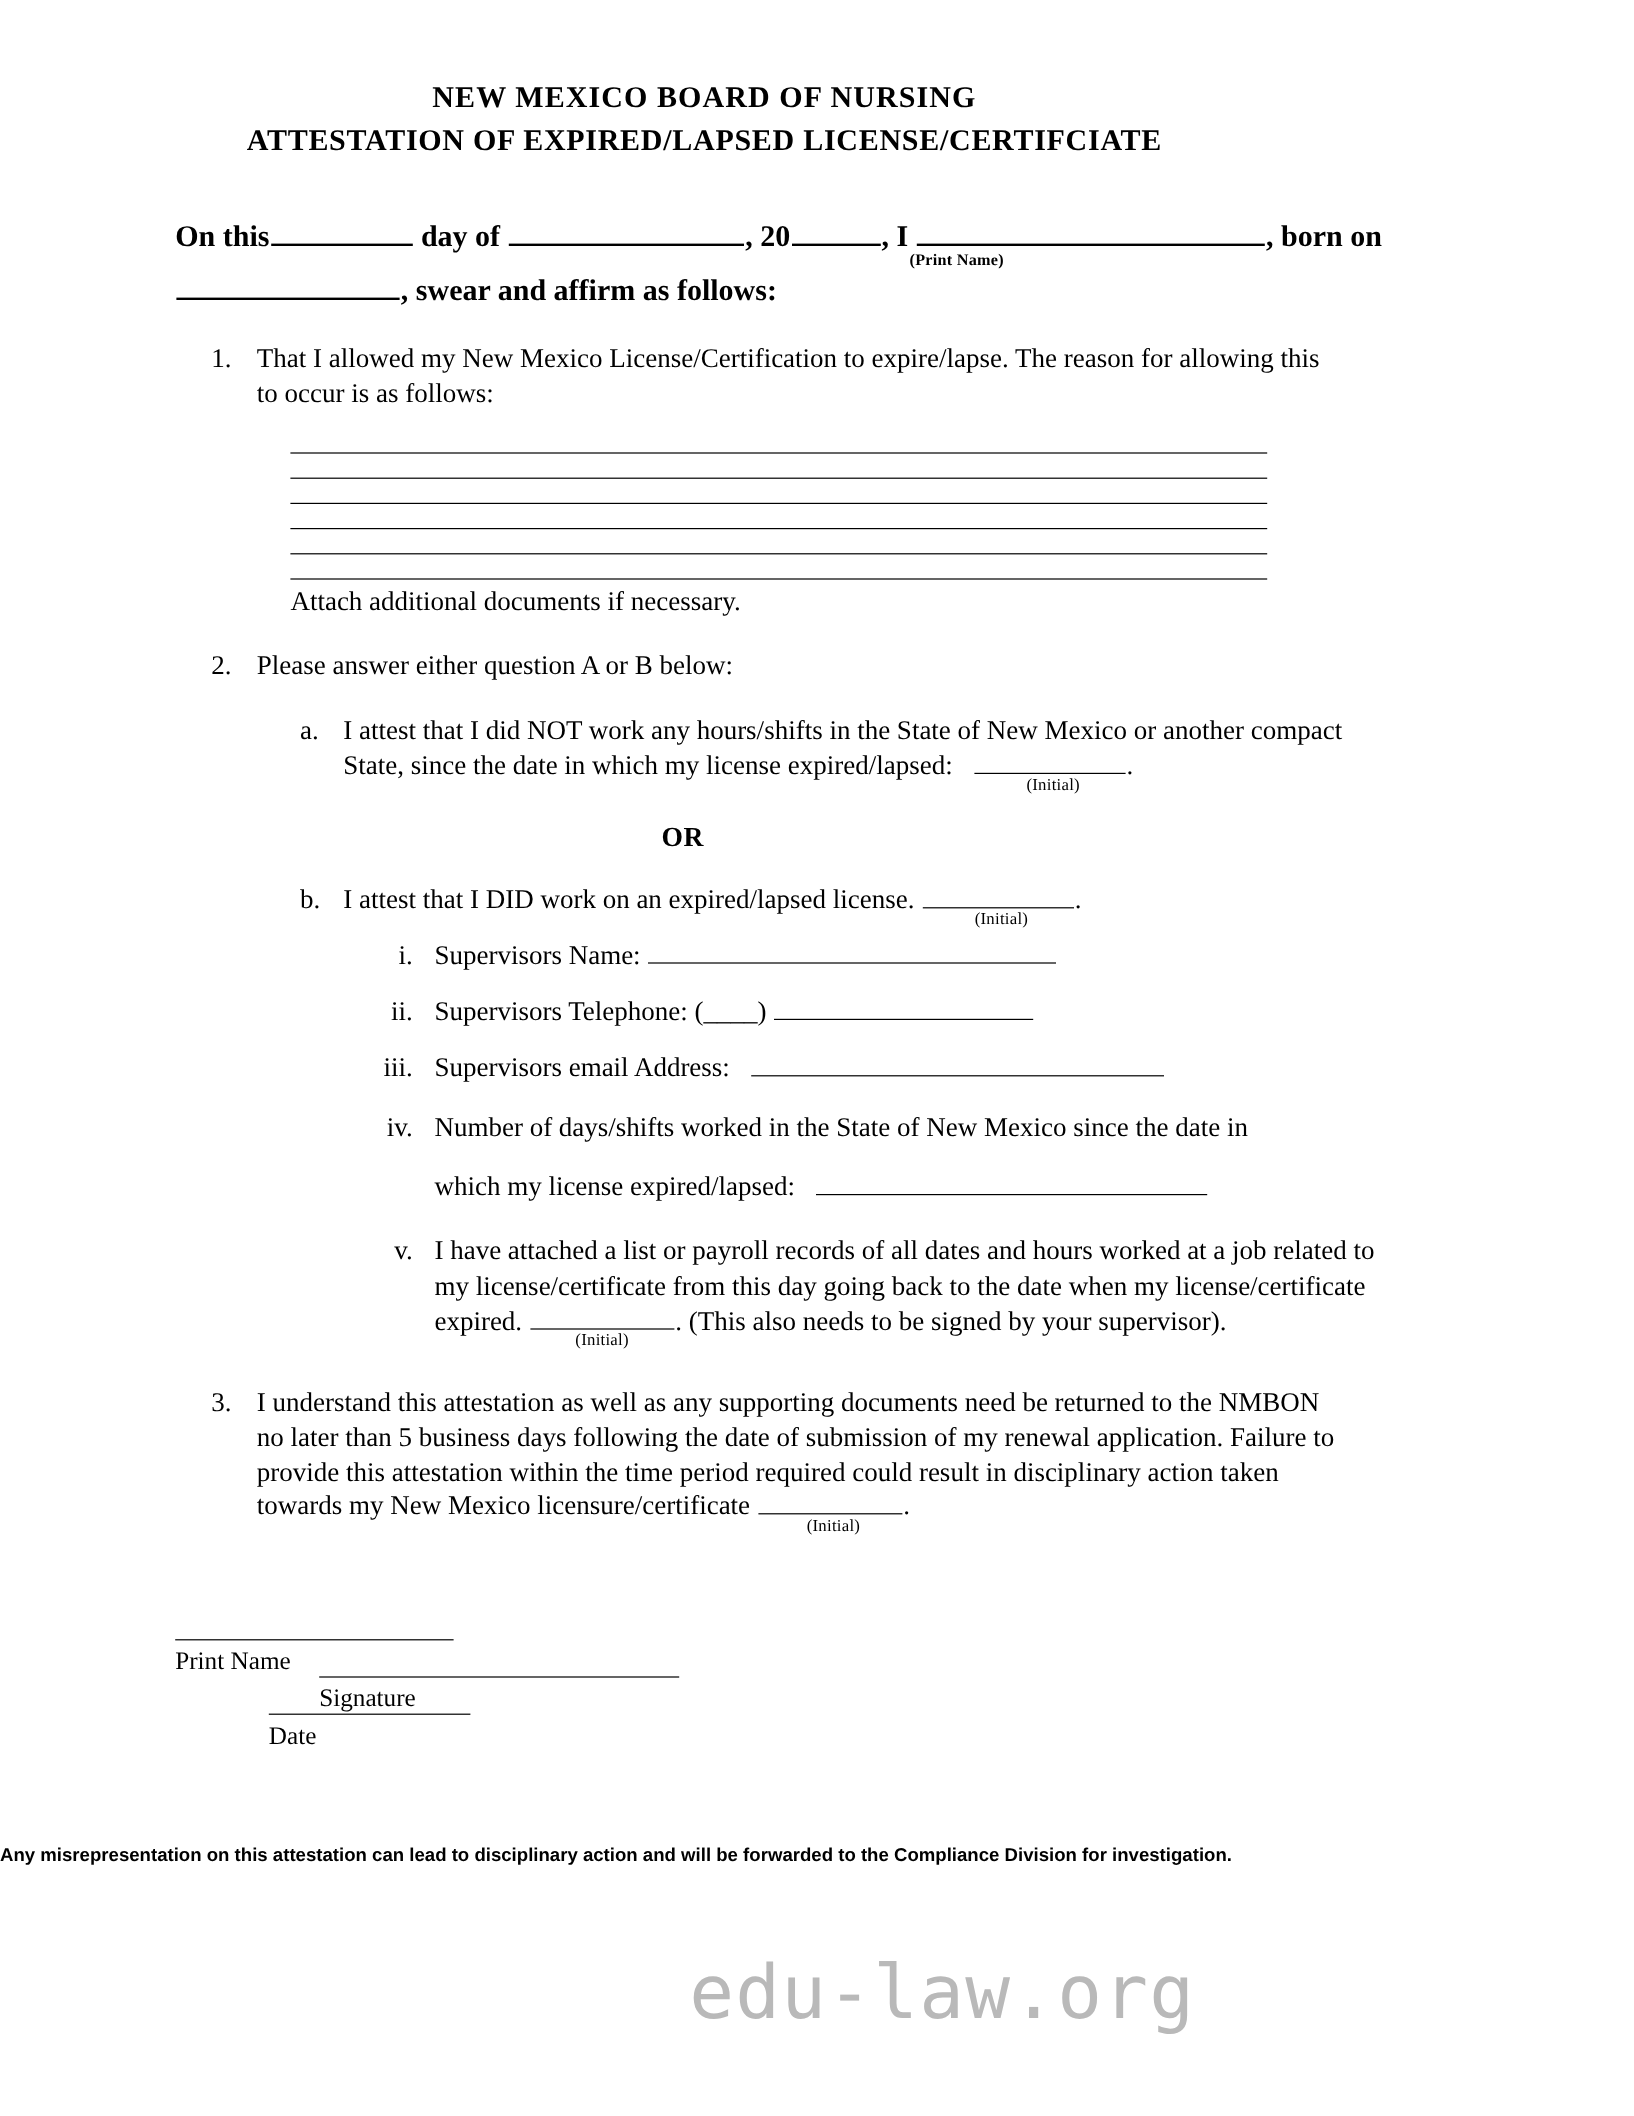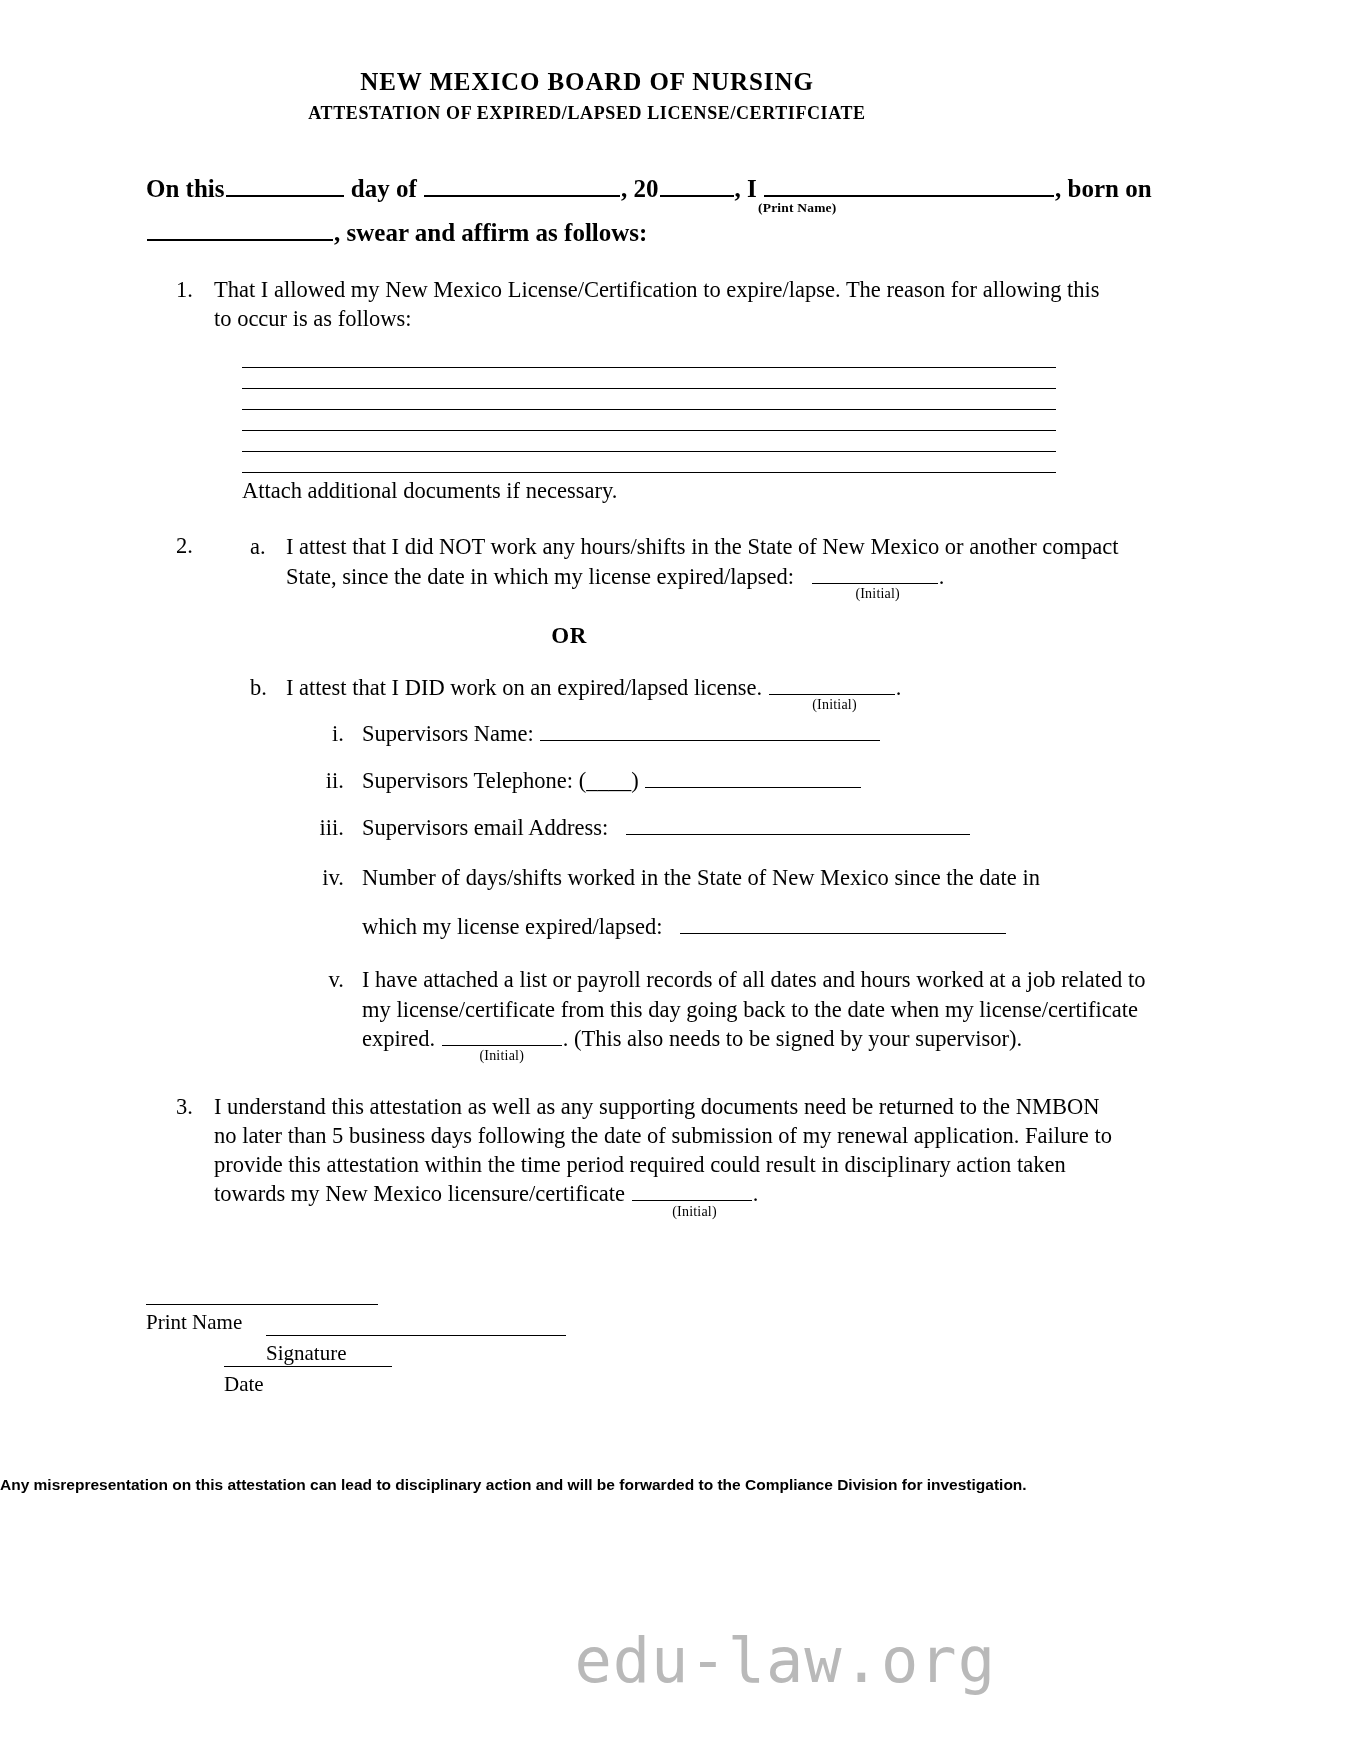--- a/index.html
+++ b/index.html
@@ -31,21 +31,21 @@
     padding-top: 66px;
     line-height: 1.30;
   }
   .doc-header .title-line {
     font-weight: bold;
     letter-spacing: 0.9px;
     font-size: 25px;
     white-space: nowrap;
   }
   .doc-header .title-line.second {
-    font-size: 18px;
+    font-size: 25px;
     letter-spacing: 0.6px;
     margin-top: 3px;
   }
 
   
   .opening {
     margin-top: 48px;
     padding-left: 146px;
     padding-right: 92px;
     font-weight: bold;
@@ -261,20 +261,21 @@
         <div class="rule"></div>
         <div class="rule"></div>
         <div class="rule"></div>
         <div class="rule"></div>
       </div>
       <div class="attach-note">Attach additional documents if necessary.</div>
     </li>
 
     <li>
       <span class="marker">2.</span>
+      <div class="item-body">Please answer either question A or B below:</div>
 
       <ol class="lvl2">
 
         <li>
           <span class="marker">a.</span>
           <div><span>I attest that I did NOT work any hours/shifts in the State of New Mexico or another compact State, since the date in which my license expired/lapsed:</span>&nbsp;&nbsp;&nbsp;<span class="initial-wrap"><span class="blank thin" style="width:126px"></span><span>.</span><span class="initial-cap">(Initial)</span></span></div>
         </li>
 
         <div class="or-divider">OR</div>
 

